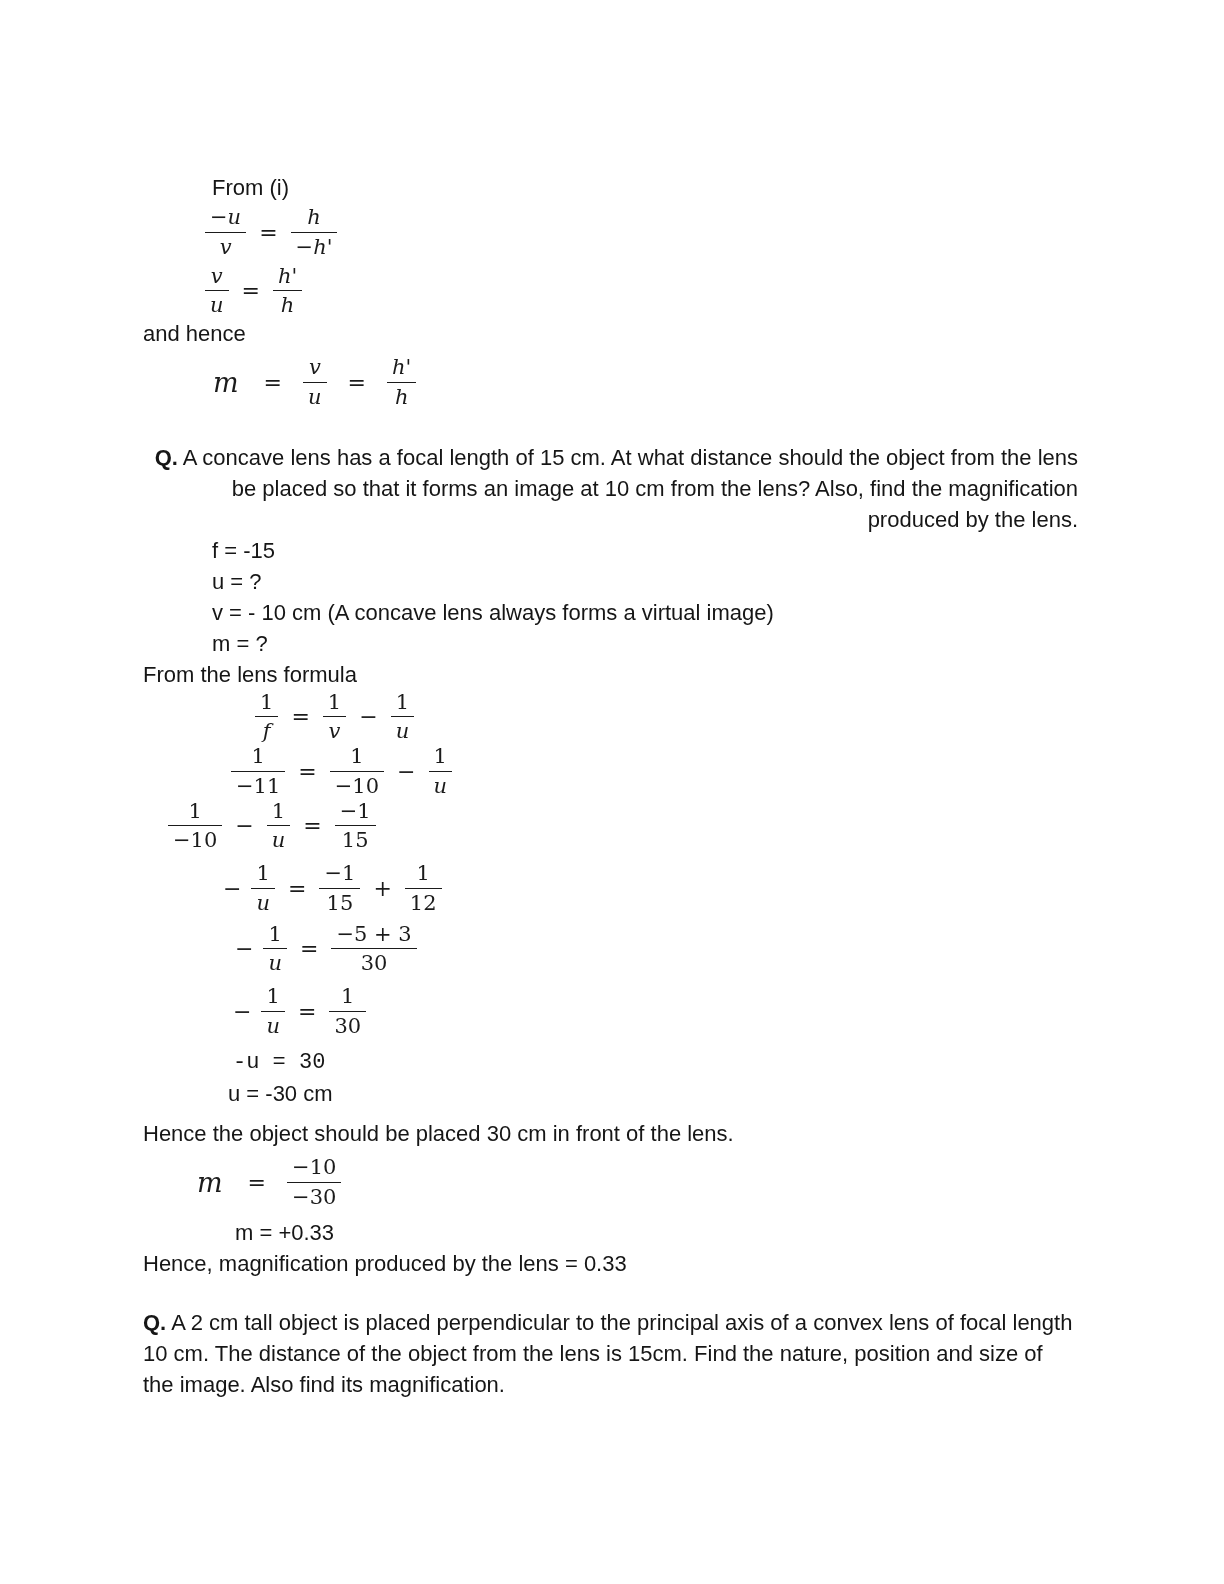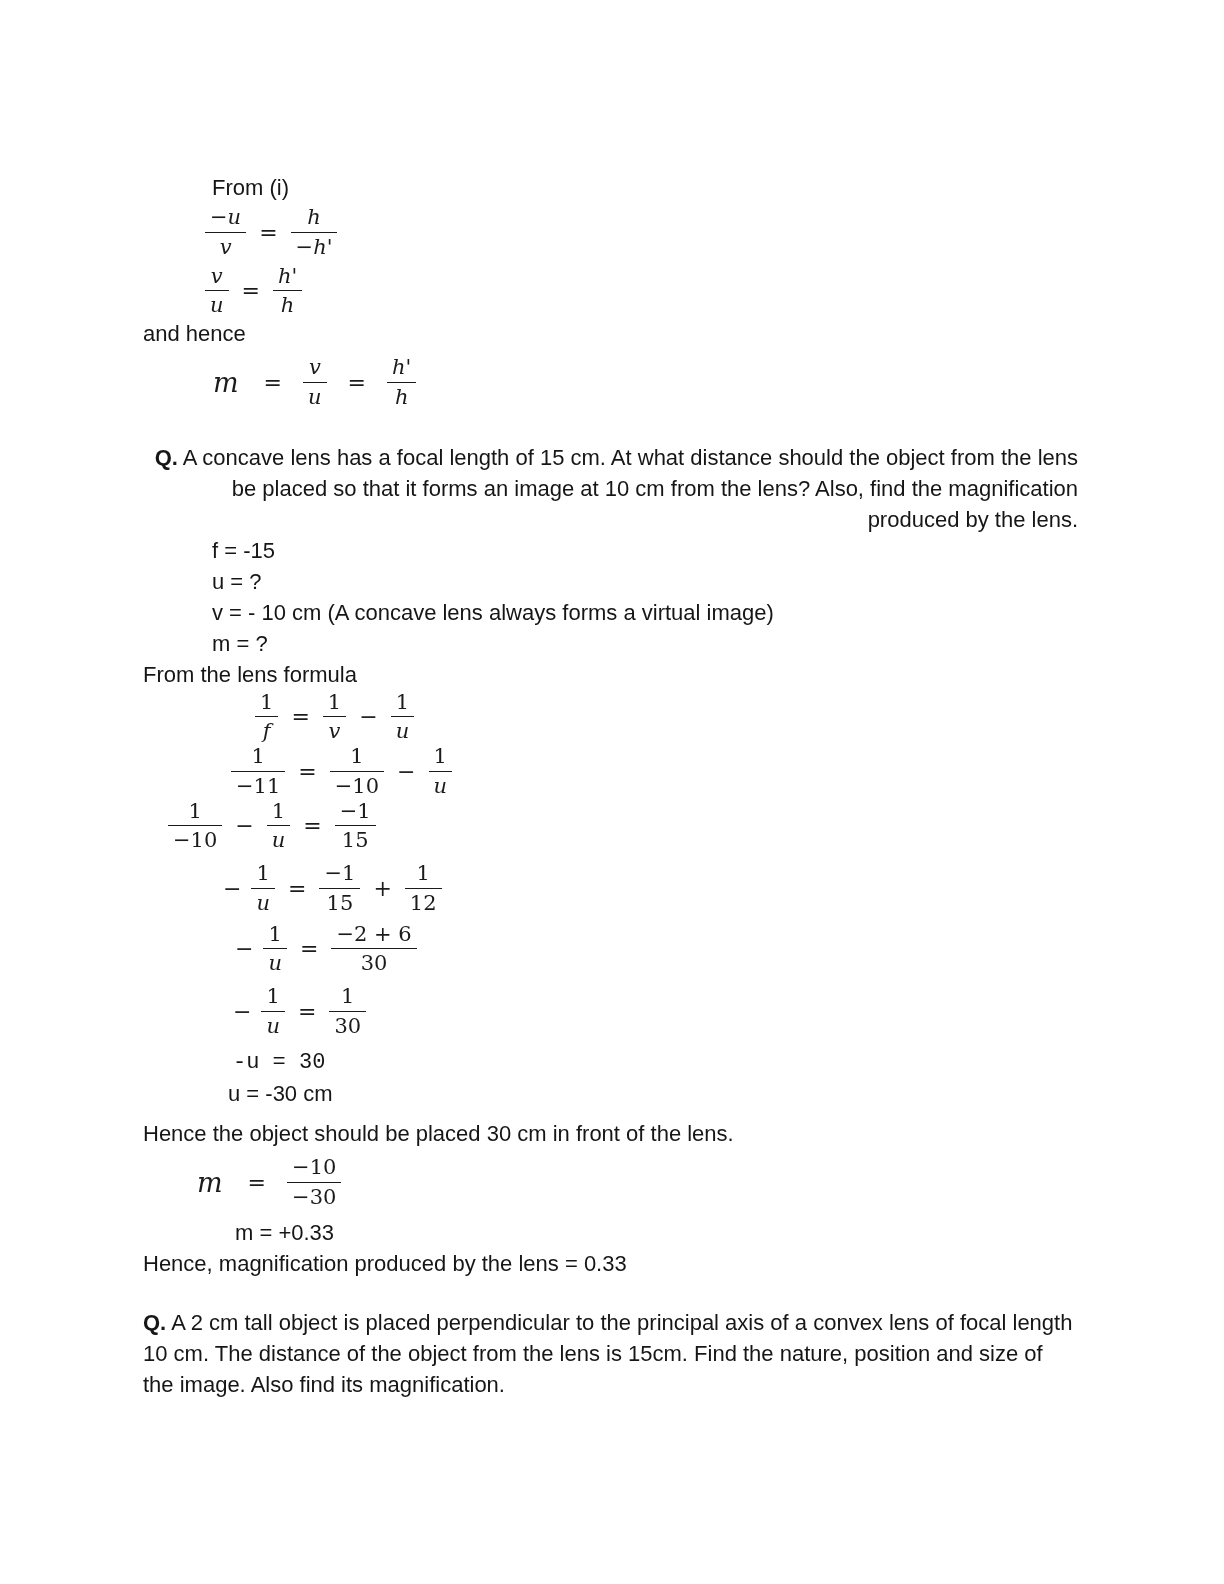--- a/index.html
+++ b/index.html
@@ -187,21 +187,21 @@
         </span>
       </div>
     <div class="eq eq5">
         <span class="mop">−</span>
         <span class="frac">
           <span class="num">1</span>
           <span class="den it">u</span>
         </span>
         <span class="mop">=</span>
         <span class="frac">
-          <span class="num">−2 + 6</span>
+          <span class="num">−5 + 3</span>
           <span class="den">30</span>
         </span>
       </div>
     <div class="eq eq6">
         <span class="mop">−</span>
         <span class="frac">
           <span class="num">1</span>
           <span class="den it">u</span>
         </span>
         <span class="mop">=</span>

